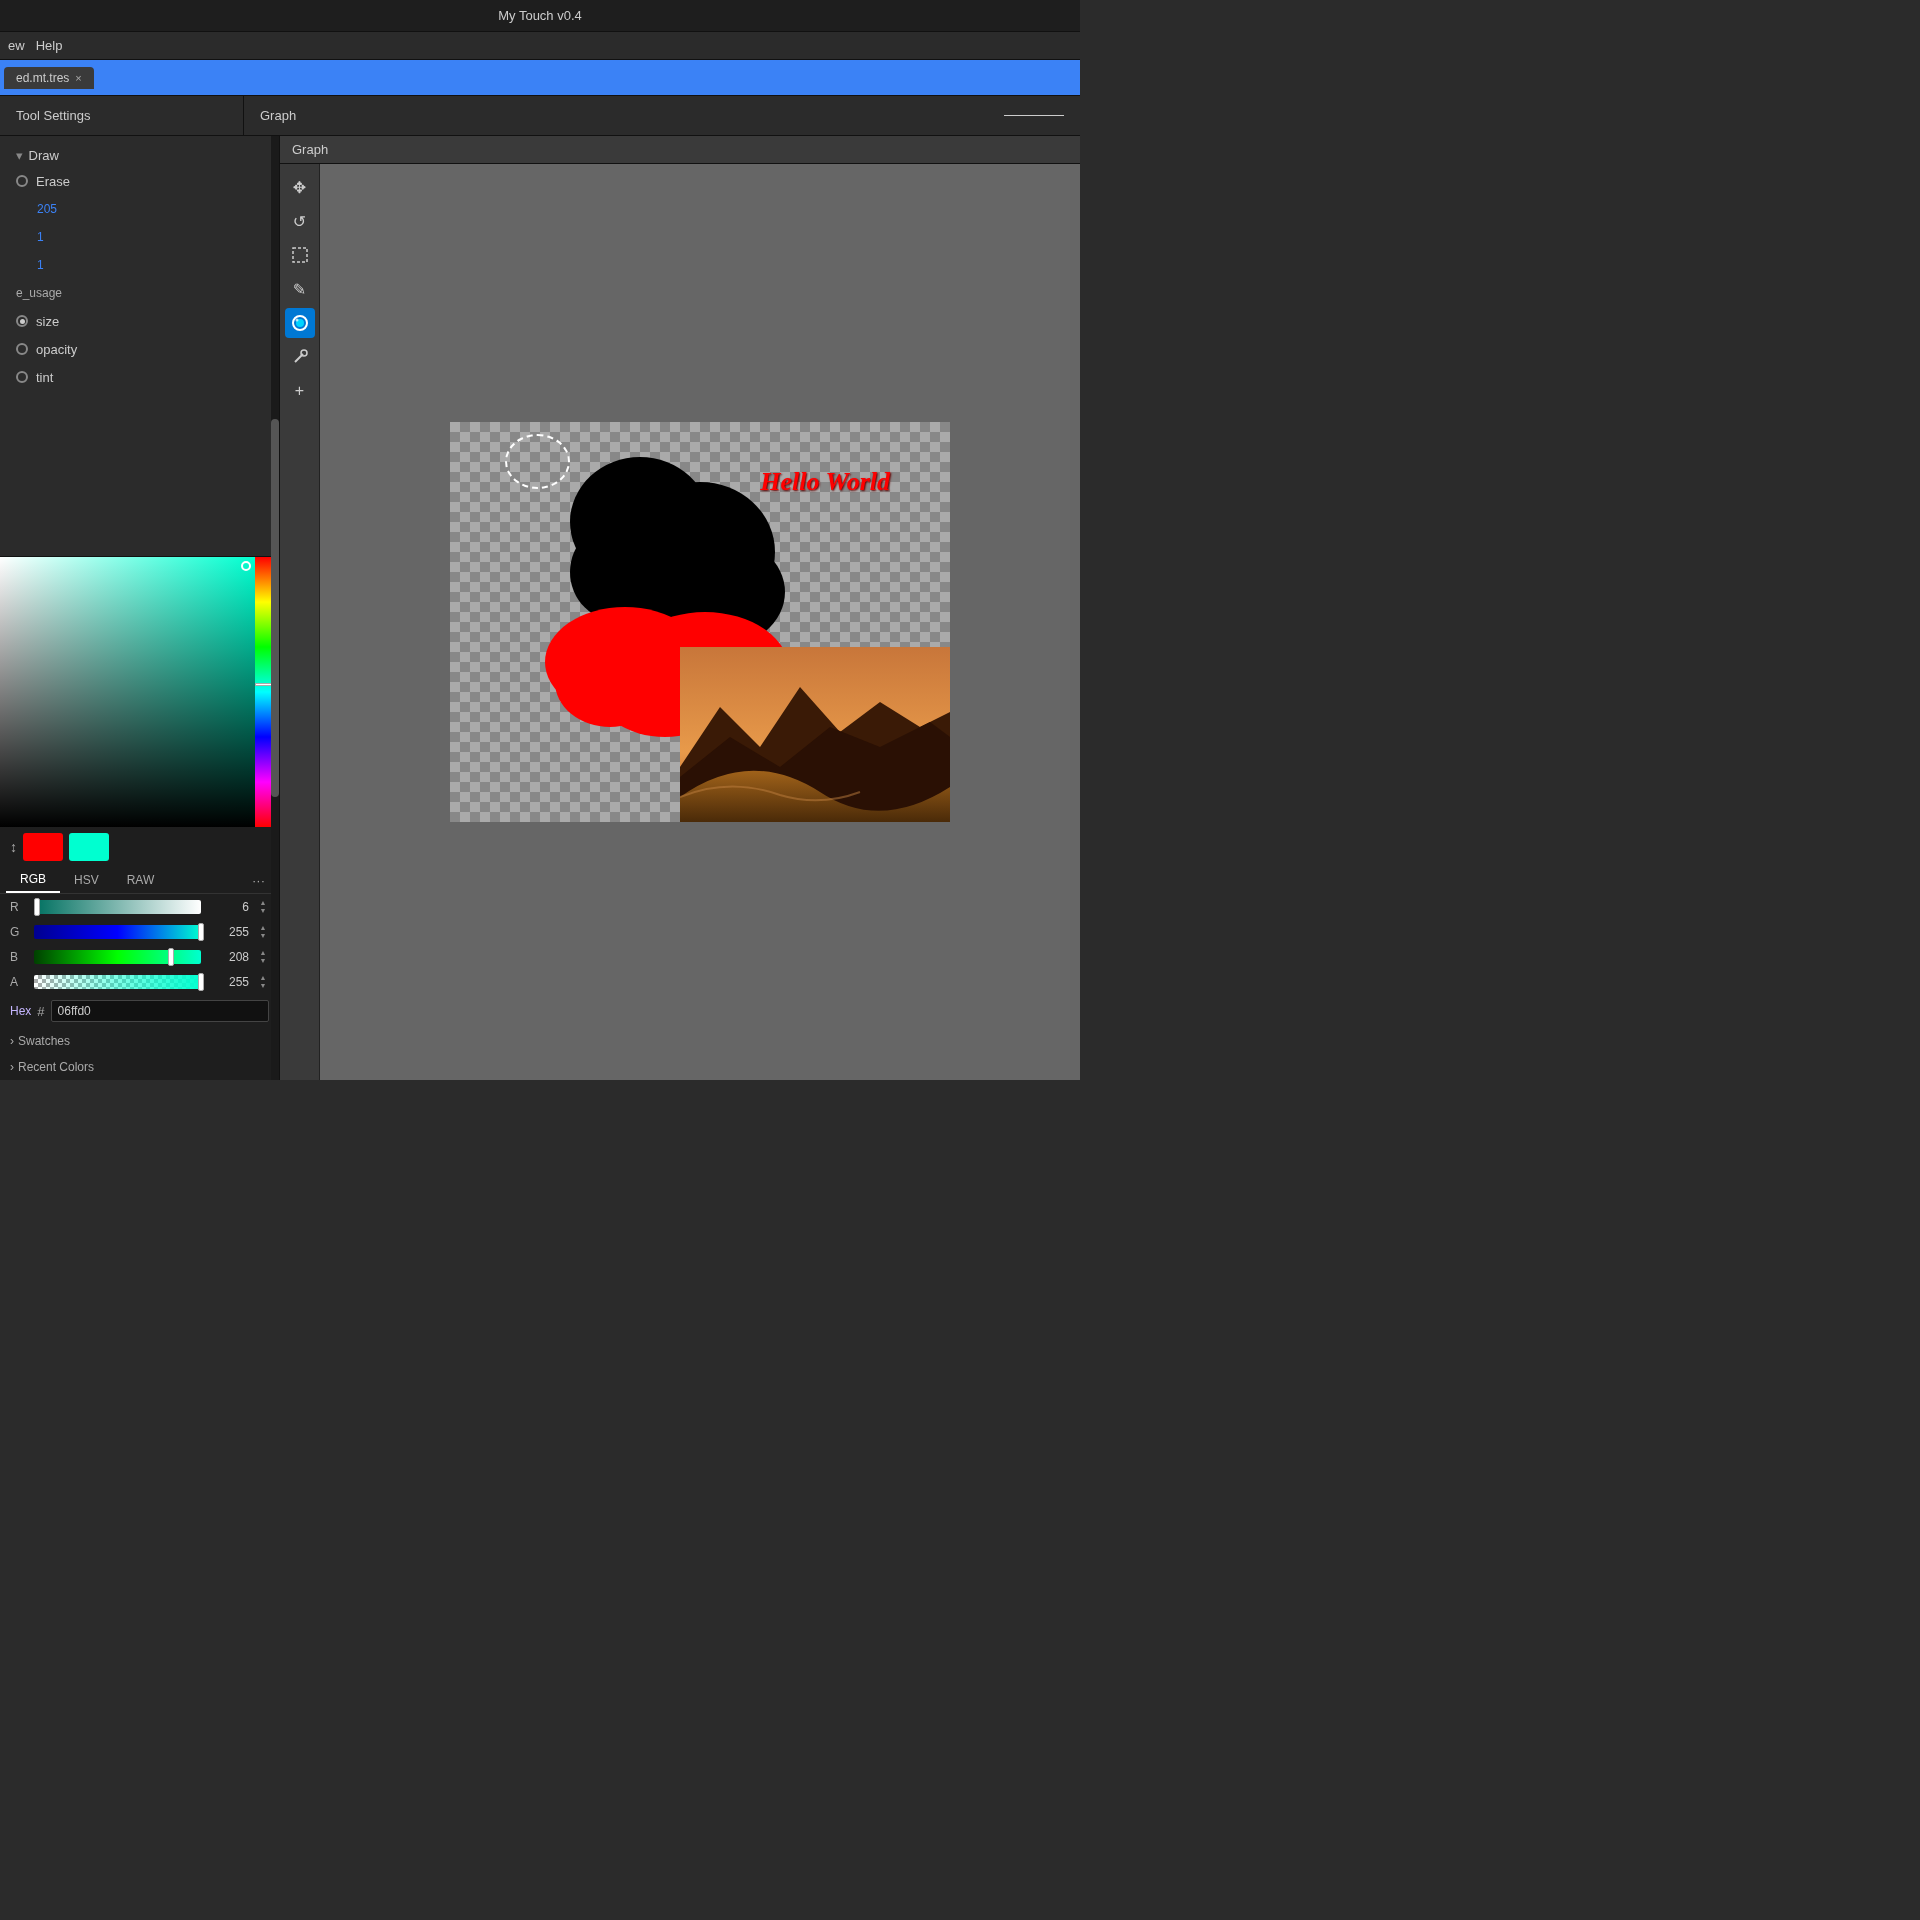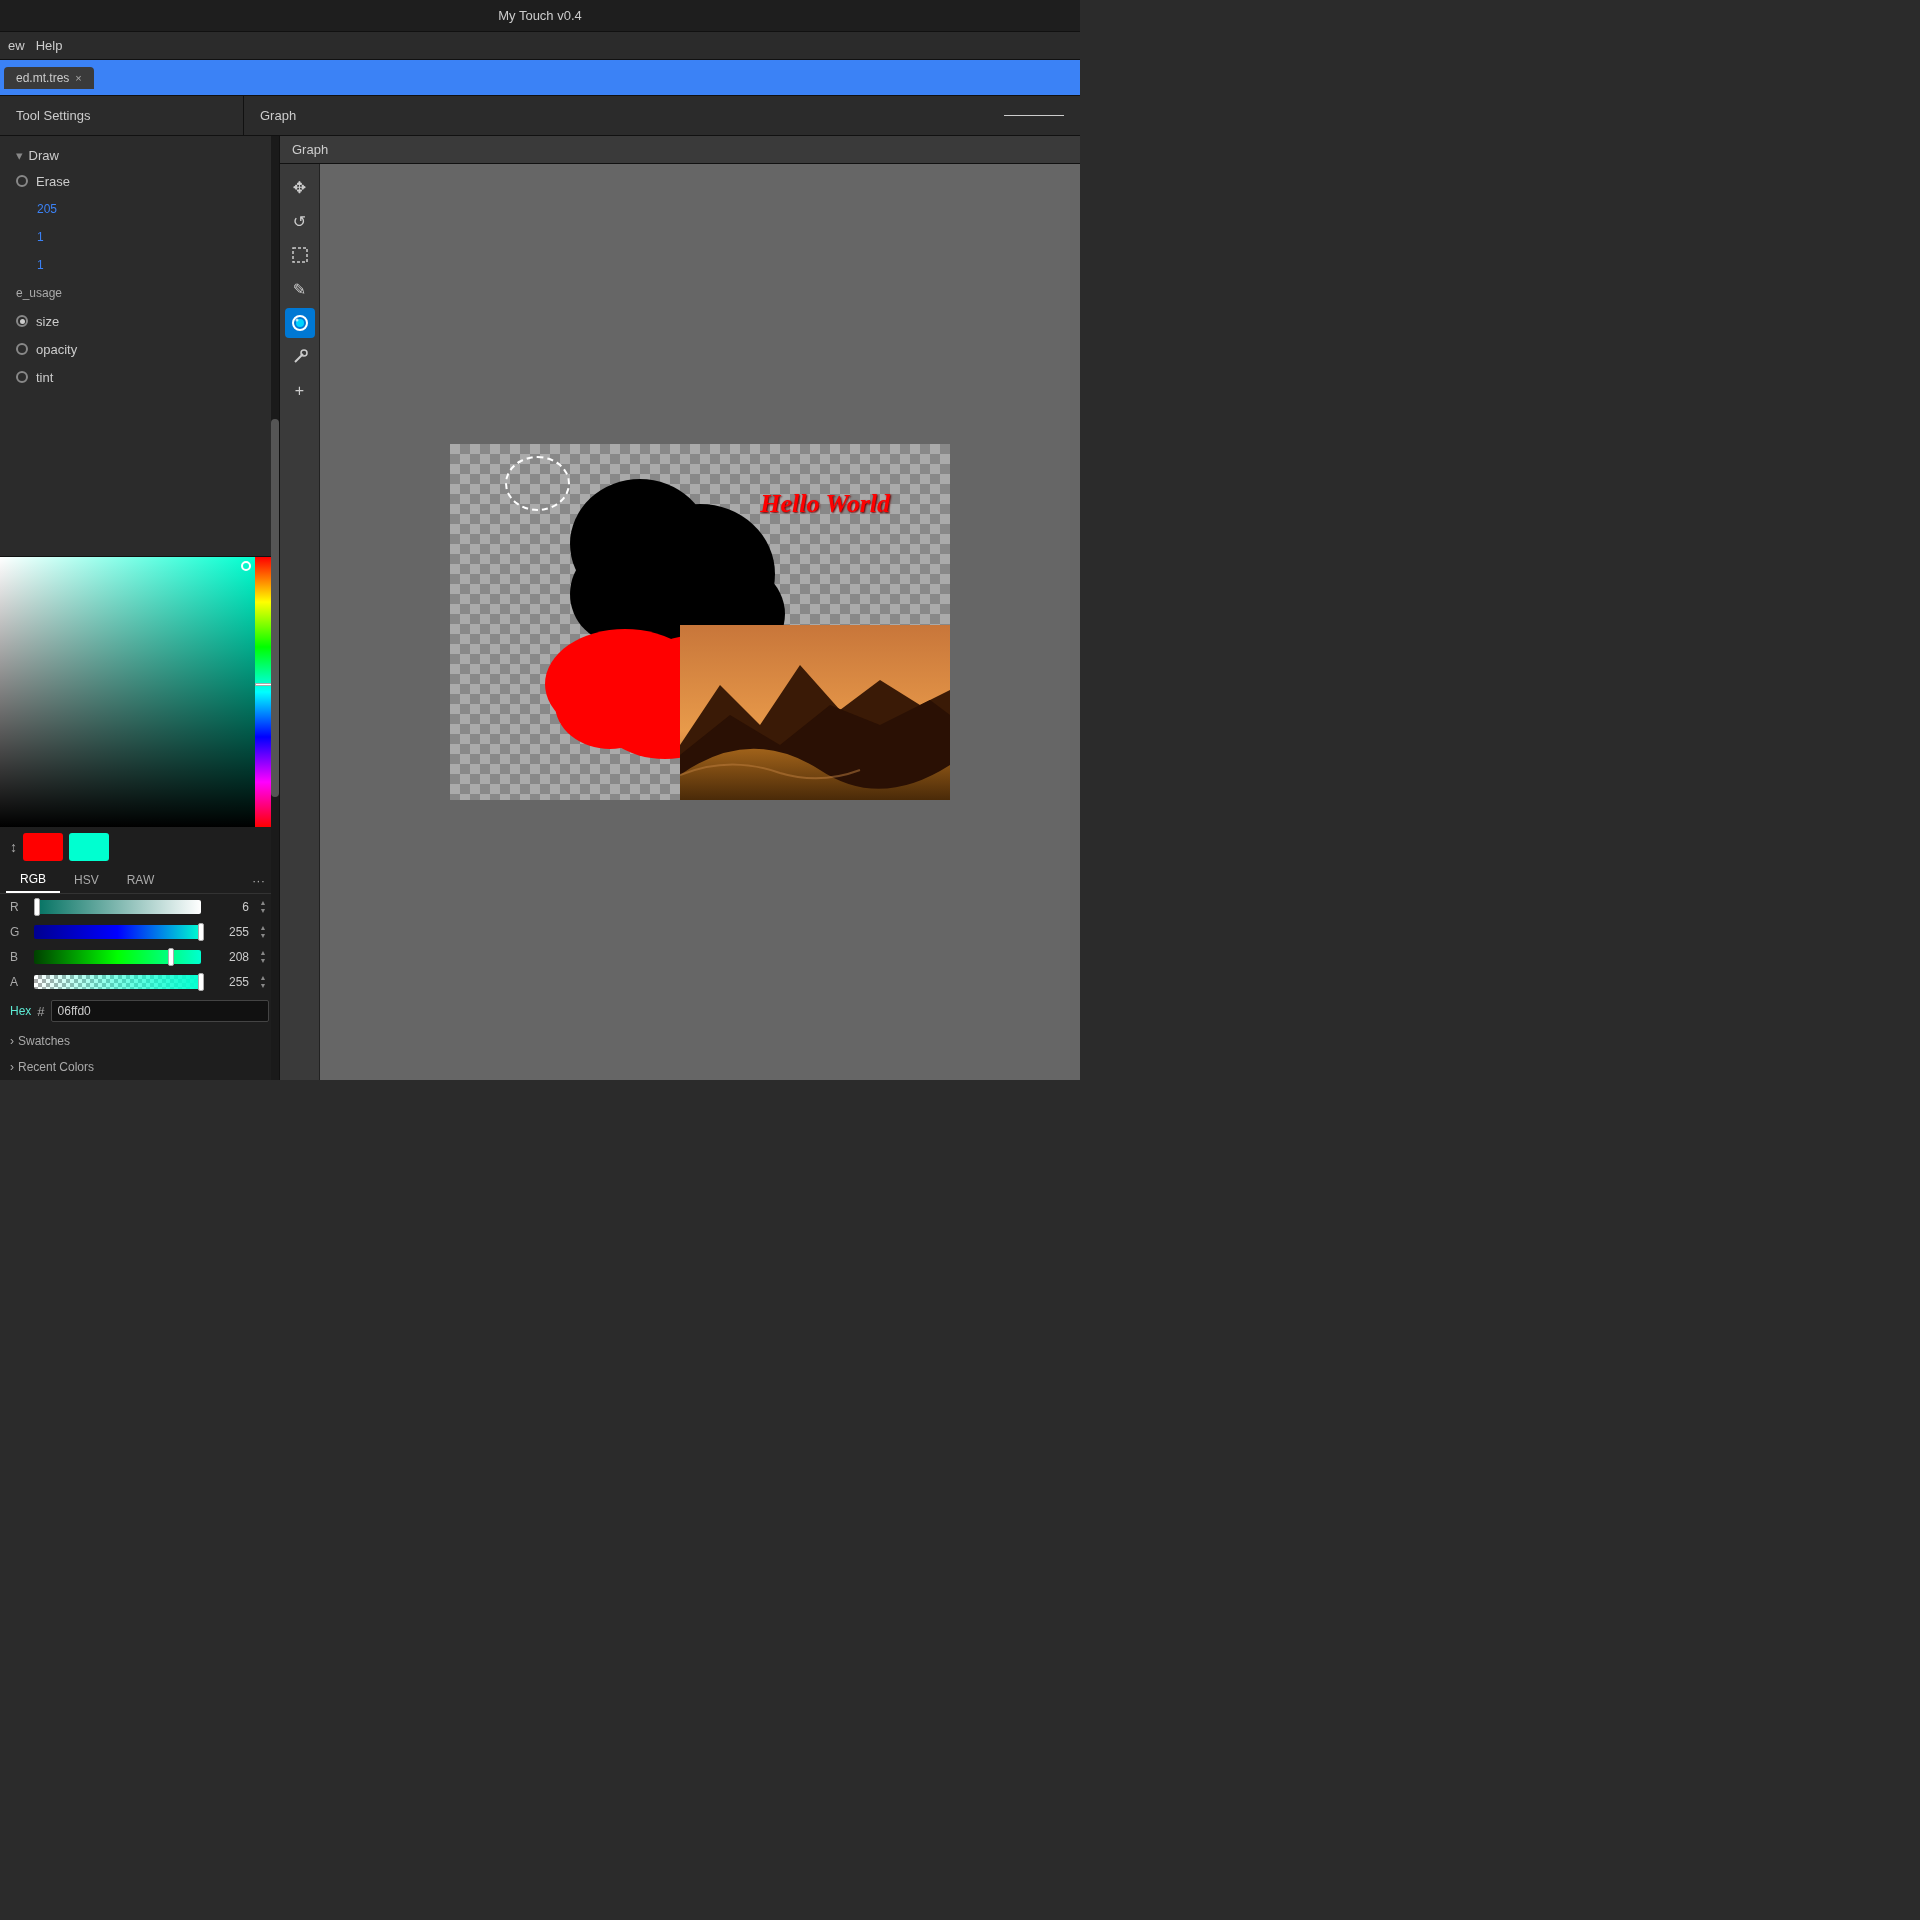--- a/index.html
+++ b/index.html
@@ -328,21 +328,21 @@
     }
 
     
     .hex-row {
       display: flex;
       align-items: center;
       padding: 6px 10px;
       gap: 6px;
     }
     .hex-label {
-      color: #5eead4;
+      color: #c4b5fd;
       font-size: 12px;
     }
     .hex-hash {
       color: #aaa;
     }
     .hex-input {
       flex: 1;
       background: #111;
       border: 1px solid #444;
       color: #ccc;
@@ -426,21 +426,21 @@
       display: flex;
       align-items: center;
       justify-content: center;
       background: #666;
     }
 
     
     .canvas-container {
       position: relative;
       width: 500px;
-      height: 356px;
+      height: 400px;
     }
 
     .canvas-bg {
       position: absolute;
       inset: 0;
       background: repeating-conic-gradient(#888 0% 25%, #aaa 0% 50%) 0 0 / 20px 20px;
     }
 
     
     .drawing-layer {

